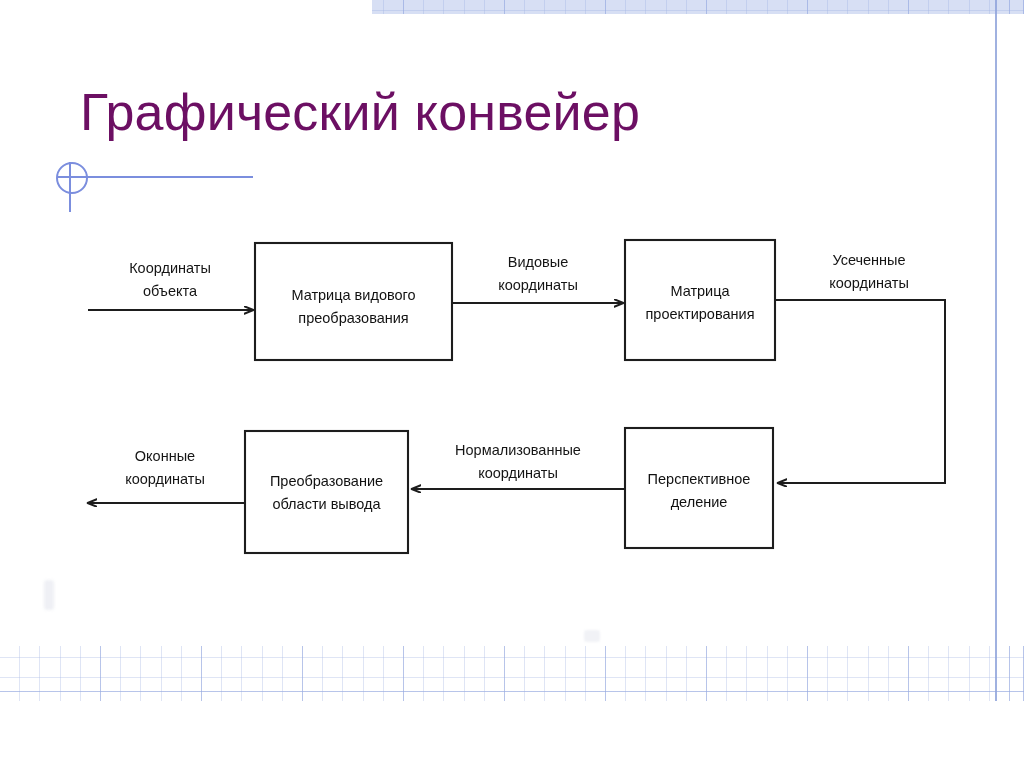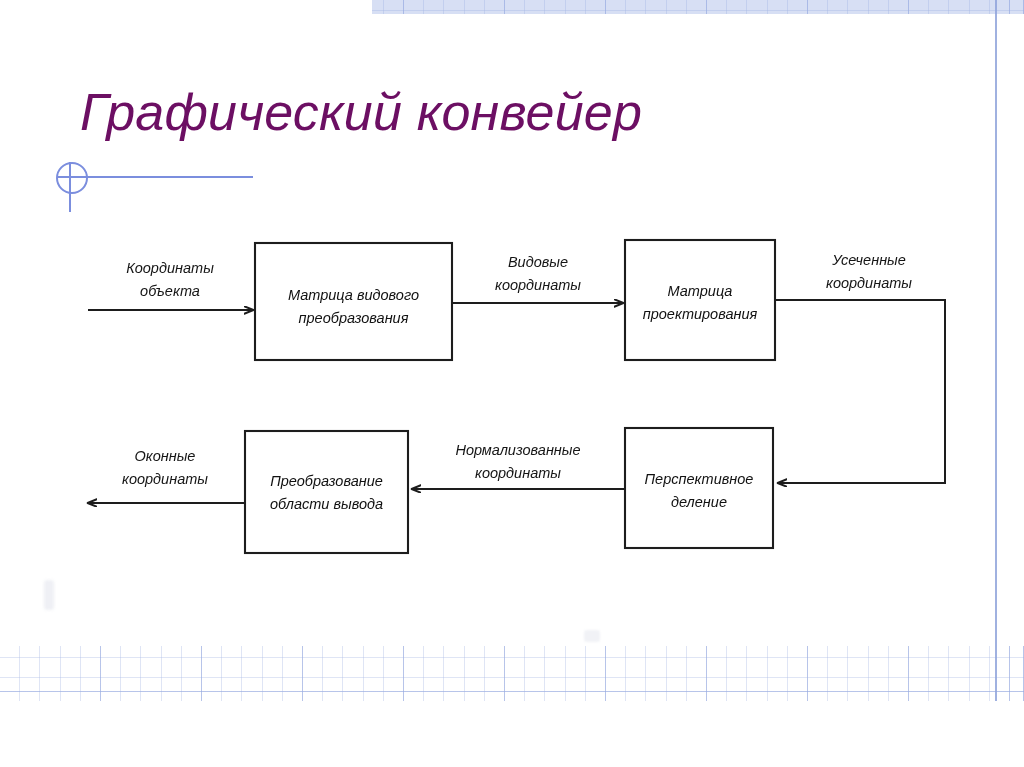--- a/index.html
+++ b/index.html
@@ -12,21 +12,20 @@
     font-family: "Liberation Sans", sans-serif;
   }
 
   
   #slide {
     position: relative;
     width: 1024px;
     height: 701px;
     overflow: hidden;
     background: #fde047;
-    font-style: italic;
   }
 
   
   .grid-bg {
     position: absolute;
     inset: 0;
     background-color: #ffffff;
     background-image:
       
       repeating-linear-gradient(to right,

